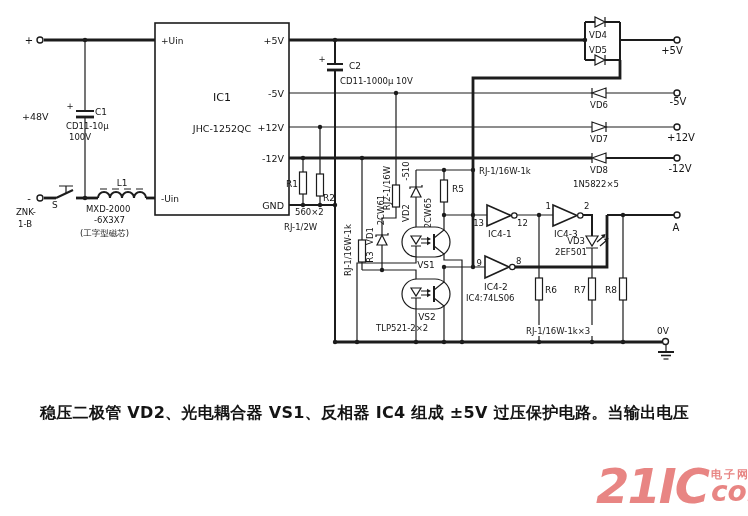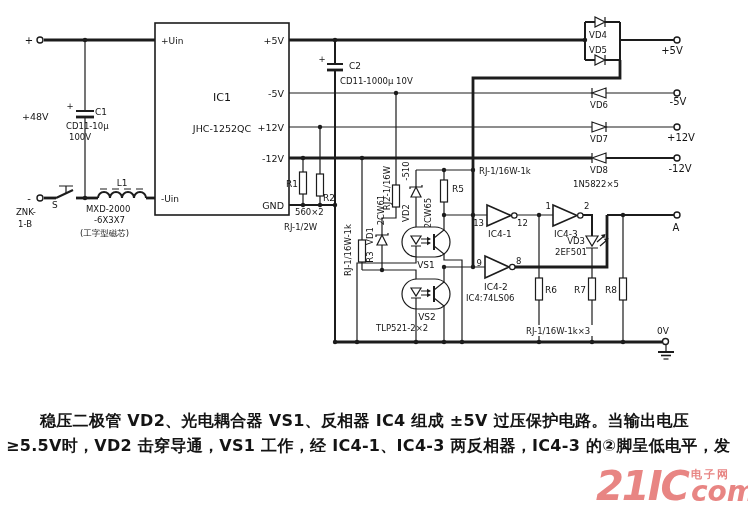--- a/index.html
+++ b/index.html
@@ -17,24 +17,24 @@
   .term{fill:#ffffff;stroke:#1c1c1c;stroke-width:1.4px;}
   .head{fill:#1c1c1c;stroke:none;}
   .mask{fill:#ffffff;stroke:none;}
   .t8{font-size:8.5px;}
   .t9{font-size:9px;}
   .t95{font-size:9.5px;}
   .t10{font-size:10px;}
   .t11{font-size:11px;}
   .caption{position:absolute;left:6px;top:401px;width:740px;font-size:16px;line-height:24.5px;
            font-weight:600;color:#141414;letter-spacing:.3px;}
-  .cap-indent{text-indent:34px;margin-top:8px;}
+  .cap-indent{text-indent:34px;}
   .watermark{position:absolute;left:596px;top:466px;display:flex;align-items:flex-start;
              color:#e4706e;opacity:.85;font-weight:bold;}
-  .wm-brand{font-size:40px;line-height:40px;font-style:italic;letter-spacing:-2px;}
+  .wm-brand{font-size:48px;line-height:40px;font-style:italic;letter-spacing:-2px;}
   .wm-right{display:flex;flex-direction:column;margin-left:3px;padding-top:2px;}
   .wm-site{font-size:11px;letter-spacing:2px;line-height:14px;}
   .wm-com{font-size:28px;font-style:italic;line-height:20px;}
 </style>
 </head>
 <body>
 
 <div id="screen">
 
 <svg width="748" height="398" viewBox="0 0 748 398">
@@ -308,21 +308,20 @@
     <circle class="dot" cx="462" cy="342" r="2.2"></circle>
     <circle class="dot" cx="539" cy="342" r="2.2"></circle>
     <circle class="dot" cx="592" cy="342" r="2.2"></circle>
     <circle class="dot" cx="623" cy="342" r="2.2"></circle>
   </g>
 </svg>
 
 
 <div class="caption">
   <div class="cap-indent">稳压二极管 VD2、光电耦合器 VS1、反相器 IC4 组成 ±5V 过压保护电路。当输出电压</div>
-  <div>≥5.5V时，VD2 击穿导通，VS1 工作，经 IC4-1、IC4-3 两反相器，IC4-3 的②脚呈低电平，发</div>
 </div>
 
 
 <div class="watermark">
   <span class="wm-brand">21IC</span>
   <span class="wm-right">
     <span class="wm-site">电子网</span>
     <span class="wm-com">com</span>
   </span>
 </div>

